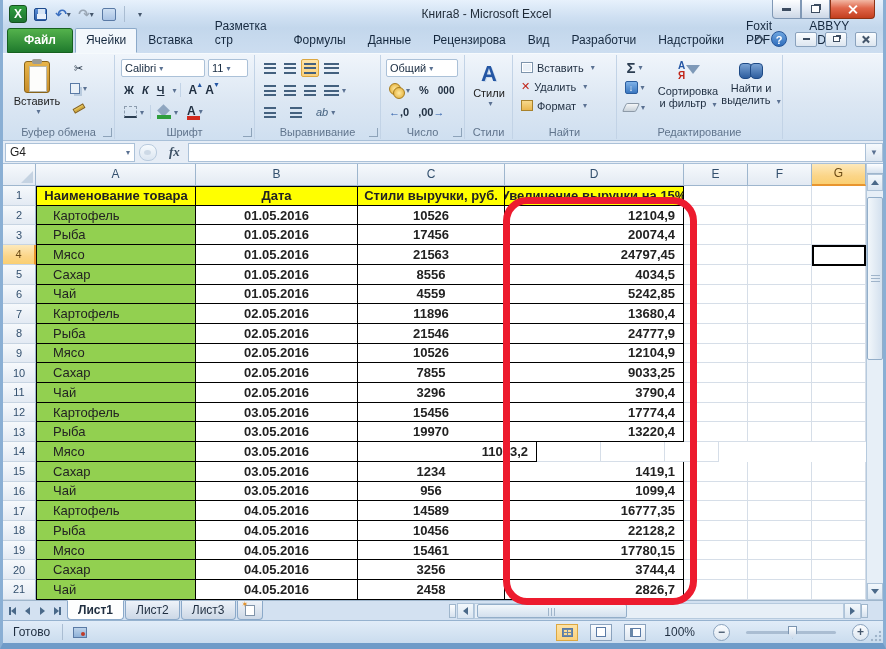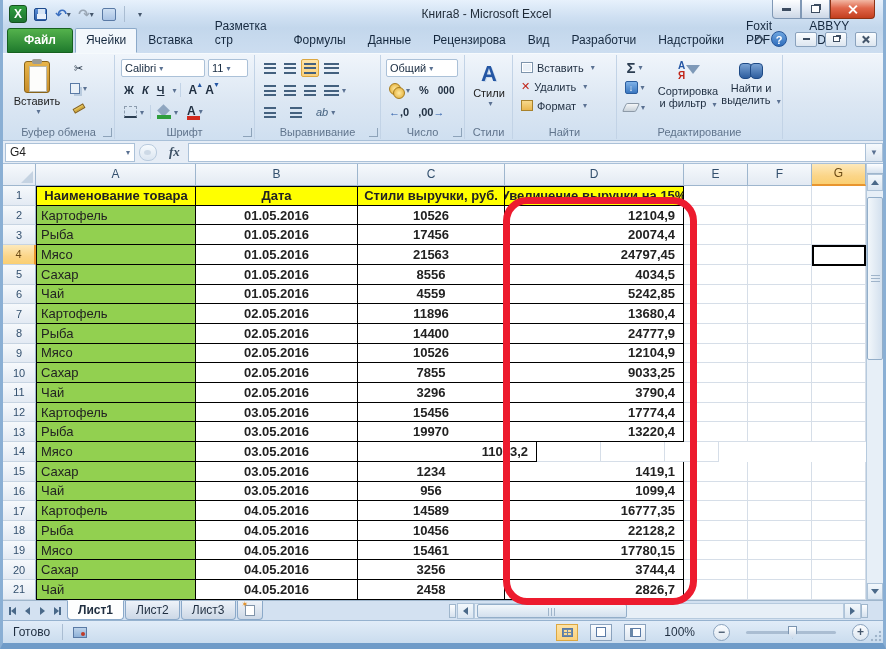--- a/index.html
+++ b/index.html
@@ -104,21 +104,21 @@
   .corner { width:33px; height:22px; background:linear-gradient(#f6f9fc,#e3eaf3); border-right:1px solid #9eb6ce; border-bottom:1px solid #9eb6ce; position:relative; }
   .corner:before { content:""; position:absolute; right:2px; bottom:2px; width:0; height:0; border-left:12px solid transparent; border-bottom:12px solid #c5d3e2; }
   .ch { height:22px; background:linear-gradient(#f6f9fc,#e3eaf3); border-right:1px solid #9eb6ce; border-bottom:1px solid #9eb6ce; text-align:center; font-size:12px; color:#33506e; line-height:21px; }
   .ch.selhd { background:linear-gradient(#fde9bb,#fbd588 60%,#facf72); border-bottom:2px solid #e8952e; color:#6b4a14; line-height:19px; }
   .grow { display:flex; height:19.714px; }
   .rh { width:33px; background:linear-gradient(#f6f9fc,#e3eaf3); border-right:1px solid #9eb6ce; border-bottom:1px solid #c7d4e2; text-align:center; font-size:11px; color:#33506e; display:flex; align-items:center; justify-content:center; }
   .rh.selhd { background:linear-gradient(#fde9bb,#fbd588 60%,#facf72); border-right:2px solid #e8952e; color:#6b4a14; }
   .c { border-right:1px solid #d6dee8; border-bottom:1px solid #d6dee8; font-size:13px; display:flex; align-items:center; overflow:hidden; white-space:nowrap; }
   .c.tbl { border-right:1px solid #000; border-bottom:1px solid #000; }
   .c.hdr { background:#ffff00; font-weight:bold; justify-content:center; border-top:1px solid #000; }
-  .c.prod { background:#92d050; padding-left:4px; }
+  .c.prod { background:#92d050; padding-left:16px; }
   .c.ctr { justify-content:center; font-weight:bold; }
   .c.rt { justify-content:flex-end; padding-right:8px; font-weight:bold; }
   .c.first { border-left:1px solid #000; }
   .vscroll { position:absolute; right:0; top:0; width:17px; height:436px; background:#e7eff7; border-left:1px solid #b6cade; }
   .vs-split { position:absolute; top:0; left:0; width:16px; height:10px; background:linear-gradient(#fdfeff,#d6e2ef); border-bottom:1px solid #9fb6cc; }
   .vs-up { position:absolute; top:10px; left:0; width:16px; height:17px; background:linear-gradient(#f3f8fc,#d9e5f1); border:1px solid #aec3d8; display:flex; align-items:center; justify-content:center; }
   .vs-dn { position:absolute; bottom:0; left:0; width:16px; height:17px; background:linear-gradient(#f3f8fc,#d9e5f1); border:1px solid #aec3d8; display:flex; align-items:center; justify-content:center; }
   .tri-up { width:0; height:0; border-left:4px solid transparent; border-right:4px solid transparent; border-bottom:5px solid #4a6989; }
   .tri-dn { width:0; height:0; border-left:4px solid transparent; border-right:4px solid transparent; border-top:5px solid #4a6989; }
   .tri-l { width:0; height:0; border-top:4px solid transparent; border-bottom:4px solid transparent; border-right:5px solid #4a6989; }
@@ -528,21 +528,21 @@
           <div class="c tbl ctr" style="width: 147px;">11896</div>
           <div class="c tbl rt" style="width: 179px;">13680,4</div>
           <div class="c" style="width: 64px;"></div>
           <div class="c" style="width: 64px;"></div>
           <div class="c" style="width: 54px;"></div>
         </div>
         <div class="grow">
           <div class="rh">8</div>
           <div class="c tbl prod first" style="width: 160px;">Рыба</div>
           <div class="c tbl ctr" style="width: 162px;">02.05.2016</div>
-          <div class="c tbl ctr" style="width: 147px;">14400</div>
+          <div class="c tbl ctr" style="width: 147px;">21546</div>
           <div class="c tbl rt" style="width: 179px;">24777,9</div>
           <div class="c" style="width: 64px;"></div>
           <div class="c" style="width: 64px;"></div>
           <div class="c" style="width: 54px;"></div>
         </div>
         <div class="grow">
           <div class="rh">9</div>
           <div class="c tbl prod first" style="width: 160px;">Мясо</div>
           <div class="c tbl ctr" style="width: 162px;">02.05.2016</div>
           <div class="c tbl ctr" style="width: 147px;">10526</div>

